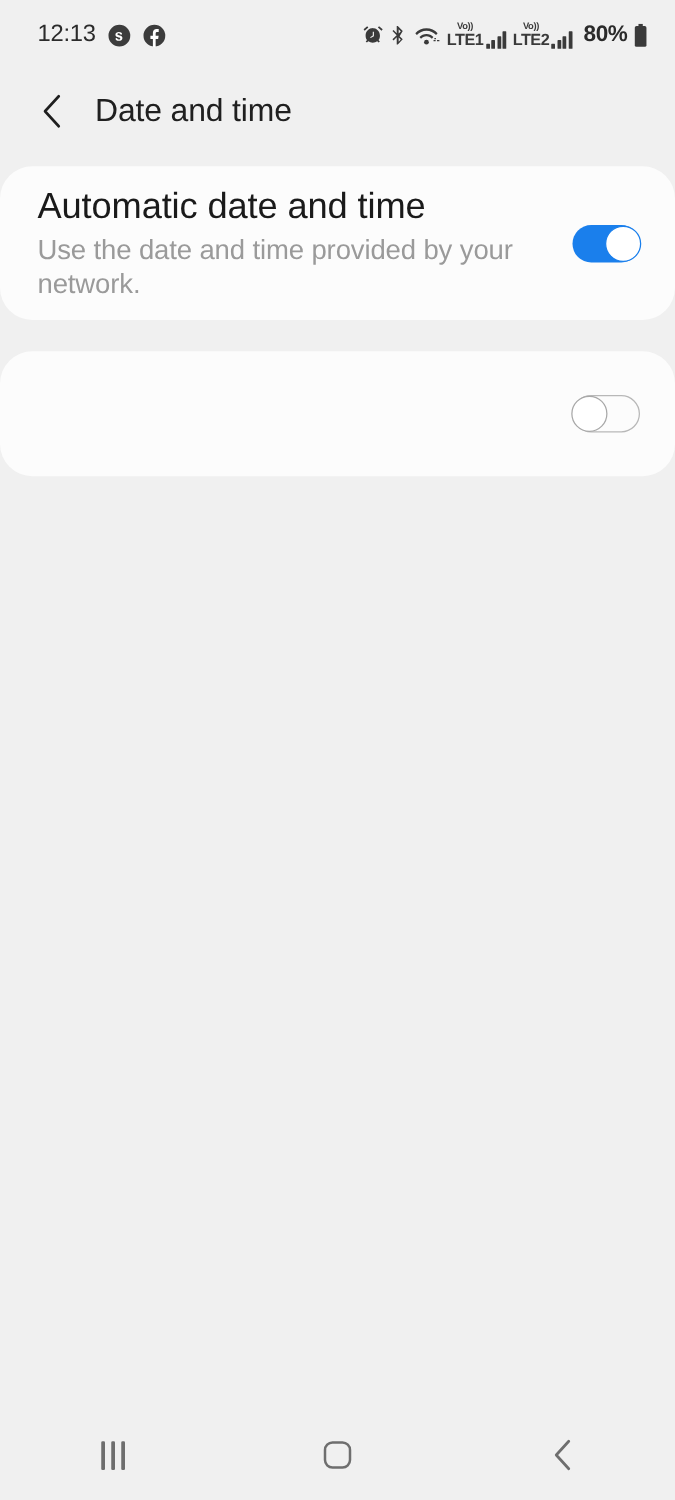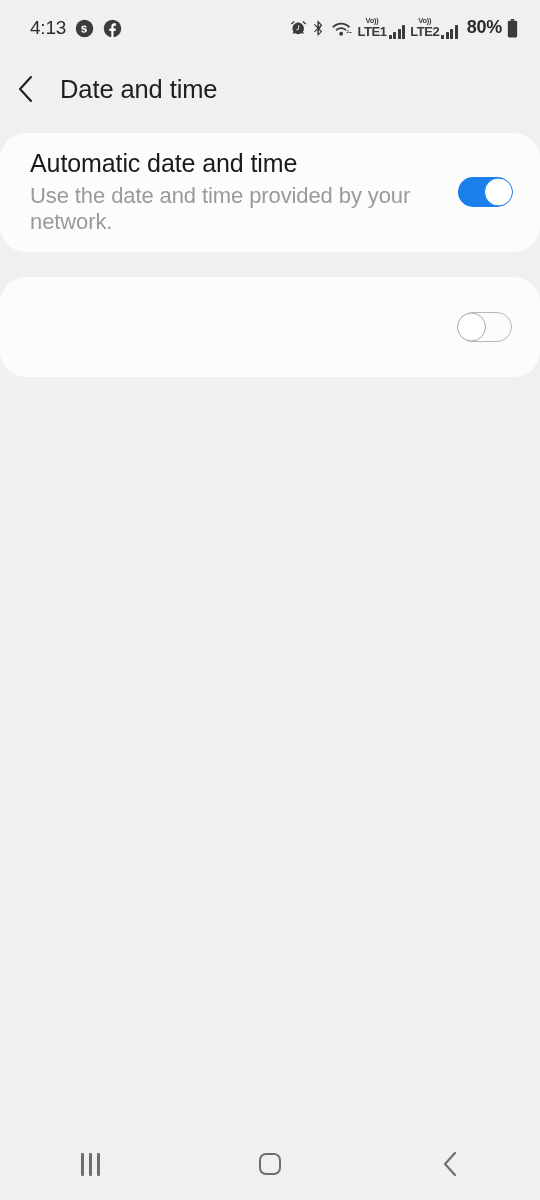--- a/index.html
+++ b/index.html
@@ -94,21 +94,21 @@
   .bars i:nth-child(1) { height: 4px; }
   .bars i:nth-child(2) { height: 7px; }
   .bars i:nth-child(3) { height: 10px; }
   .bars i:nth-child(4) { height: 14px; }
 
   
   .header {
     height: 66px;
     display: flex;
     align-items: center;
-    padding-left: 12px;
+    padding-left: 28px;
     gap: 22px;
     background: #f0f0f0;
   }
   .back-btn {
     width: 26px;
     height: 30px;
     display: flex;
     align-items: center;
     justify-content: center;
     cursor: pointer;
@@ -136,21 +136,21 @@
     min-height: 100px;
     cursor: pointer;
   }
   .card-texts {
     display: flex;
     flex-direction: column;
     gap: 5px;
     padding: 16px 0;
   }
   .card-title {
-    font-size: 25px;
+    font-size: 29px;
     color: #1a1a1a;
     letter-spacing: -0.1px;
     line-height: 1.15;
   }
   .card-sub {
     font-size: 22px;
     color: #9a9a9a;
     letter-spacing: -0.1px;
     line-height: 1.2;
   }
@@ -233,21 +233,21 @@
     border-radius: 7px;
     box-sizing: border-box;
   }
 </style>
 </head>
 <body>
 
 <div class="status-bar">
 
   <div class="status-left">
-    <span class="status-clock">4:13</span>
+    <span class="status-clock">12:13</span>
 
     <span class="sysicon">
       <svg width="19" height="19" viewBox="0 0 24 24">
         <circle cx="12" cy="12" r="11" fill="#3c3c3c"></circle>
         <path d="M15.1 14.3c0 1.9-1.6 3-3.7 3-2 0-3.3-.9-3.3-2.1 0-.5.3-.9.9-.9 1.1 0 .9 1.6 2.5 1.6.8 0 1.4-.4 1.4-1 0-.7-.6-.9-1.6-1.1l-1-.3c-1.5-.4-2.3-1.1-2.3-2.4 0-1.8 1.6-2.8 3.5-2.8 1.8 0 3.2.8 3.2 1.9 0 .5-.4.9-.9.9-1 0-.8-1.4-2.4-1.4-.8 0-1.3.4-1.3.9 0 .6.6.8 1.3 1l.8.2c1.6.4 2.9 1 2.9 2.5z" fill="#ffffff"></path>
       </svg>
     </span>
 
     <span class="sysicon">
       <svg width="19" height="19" viewBox="0 0 24 24">

